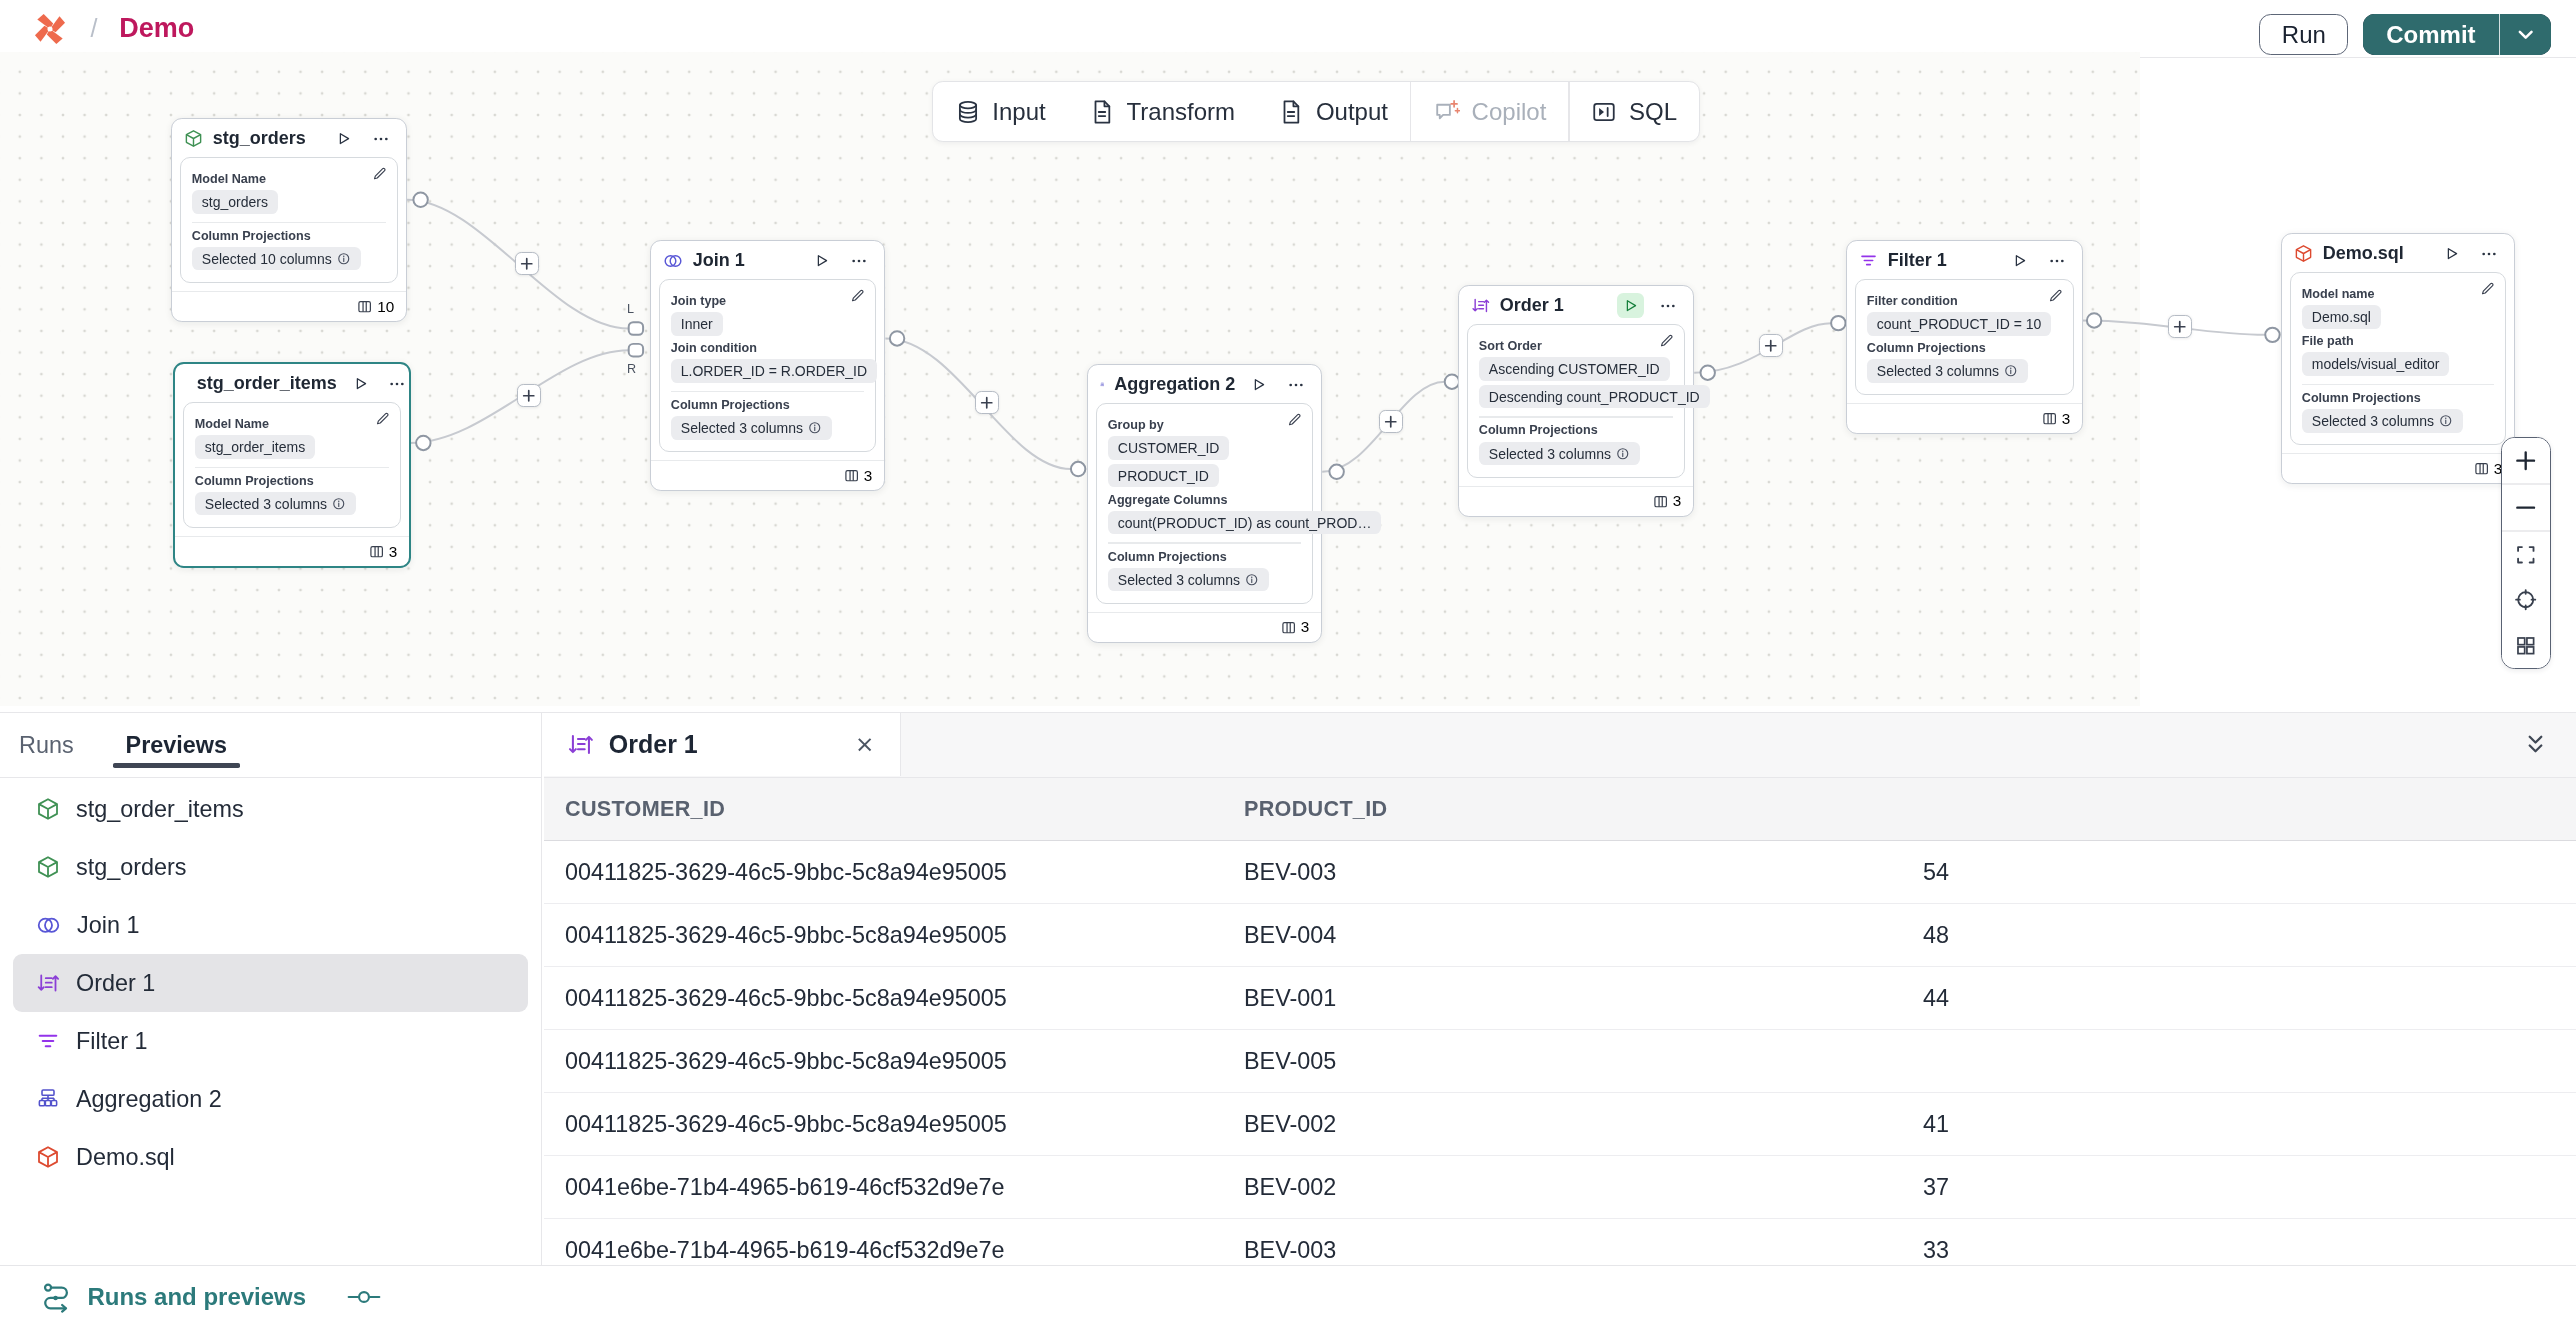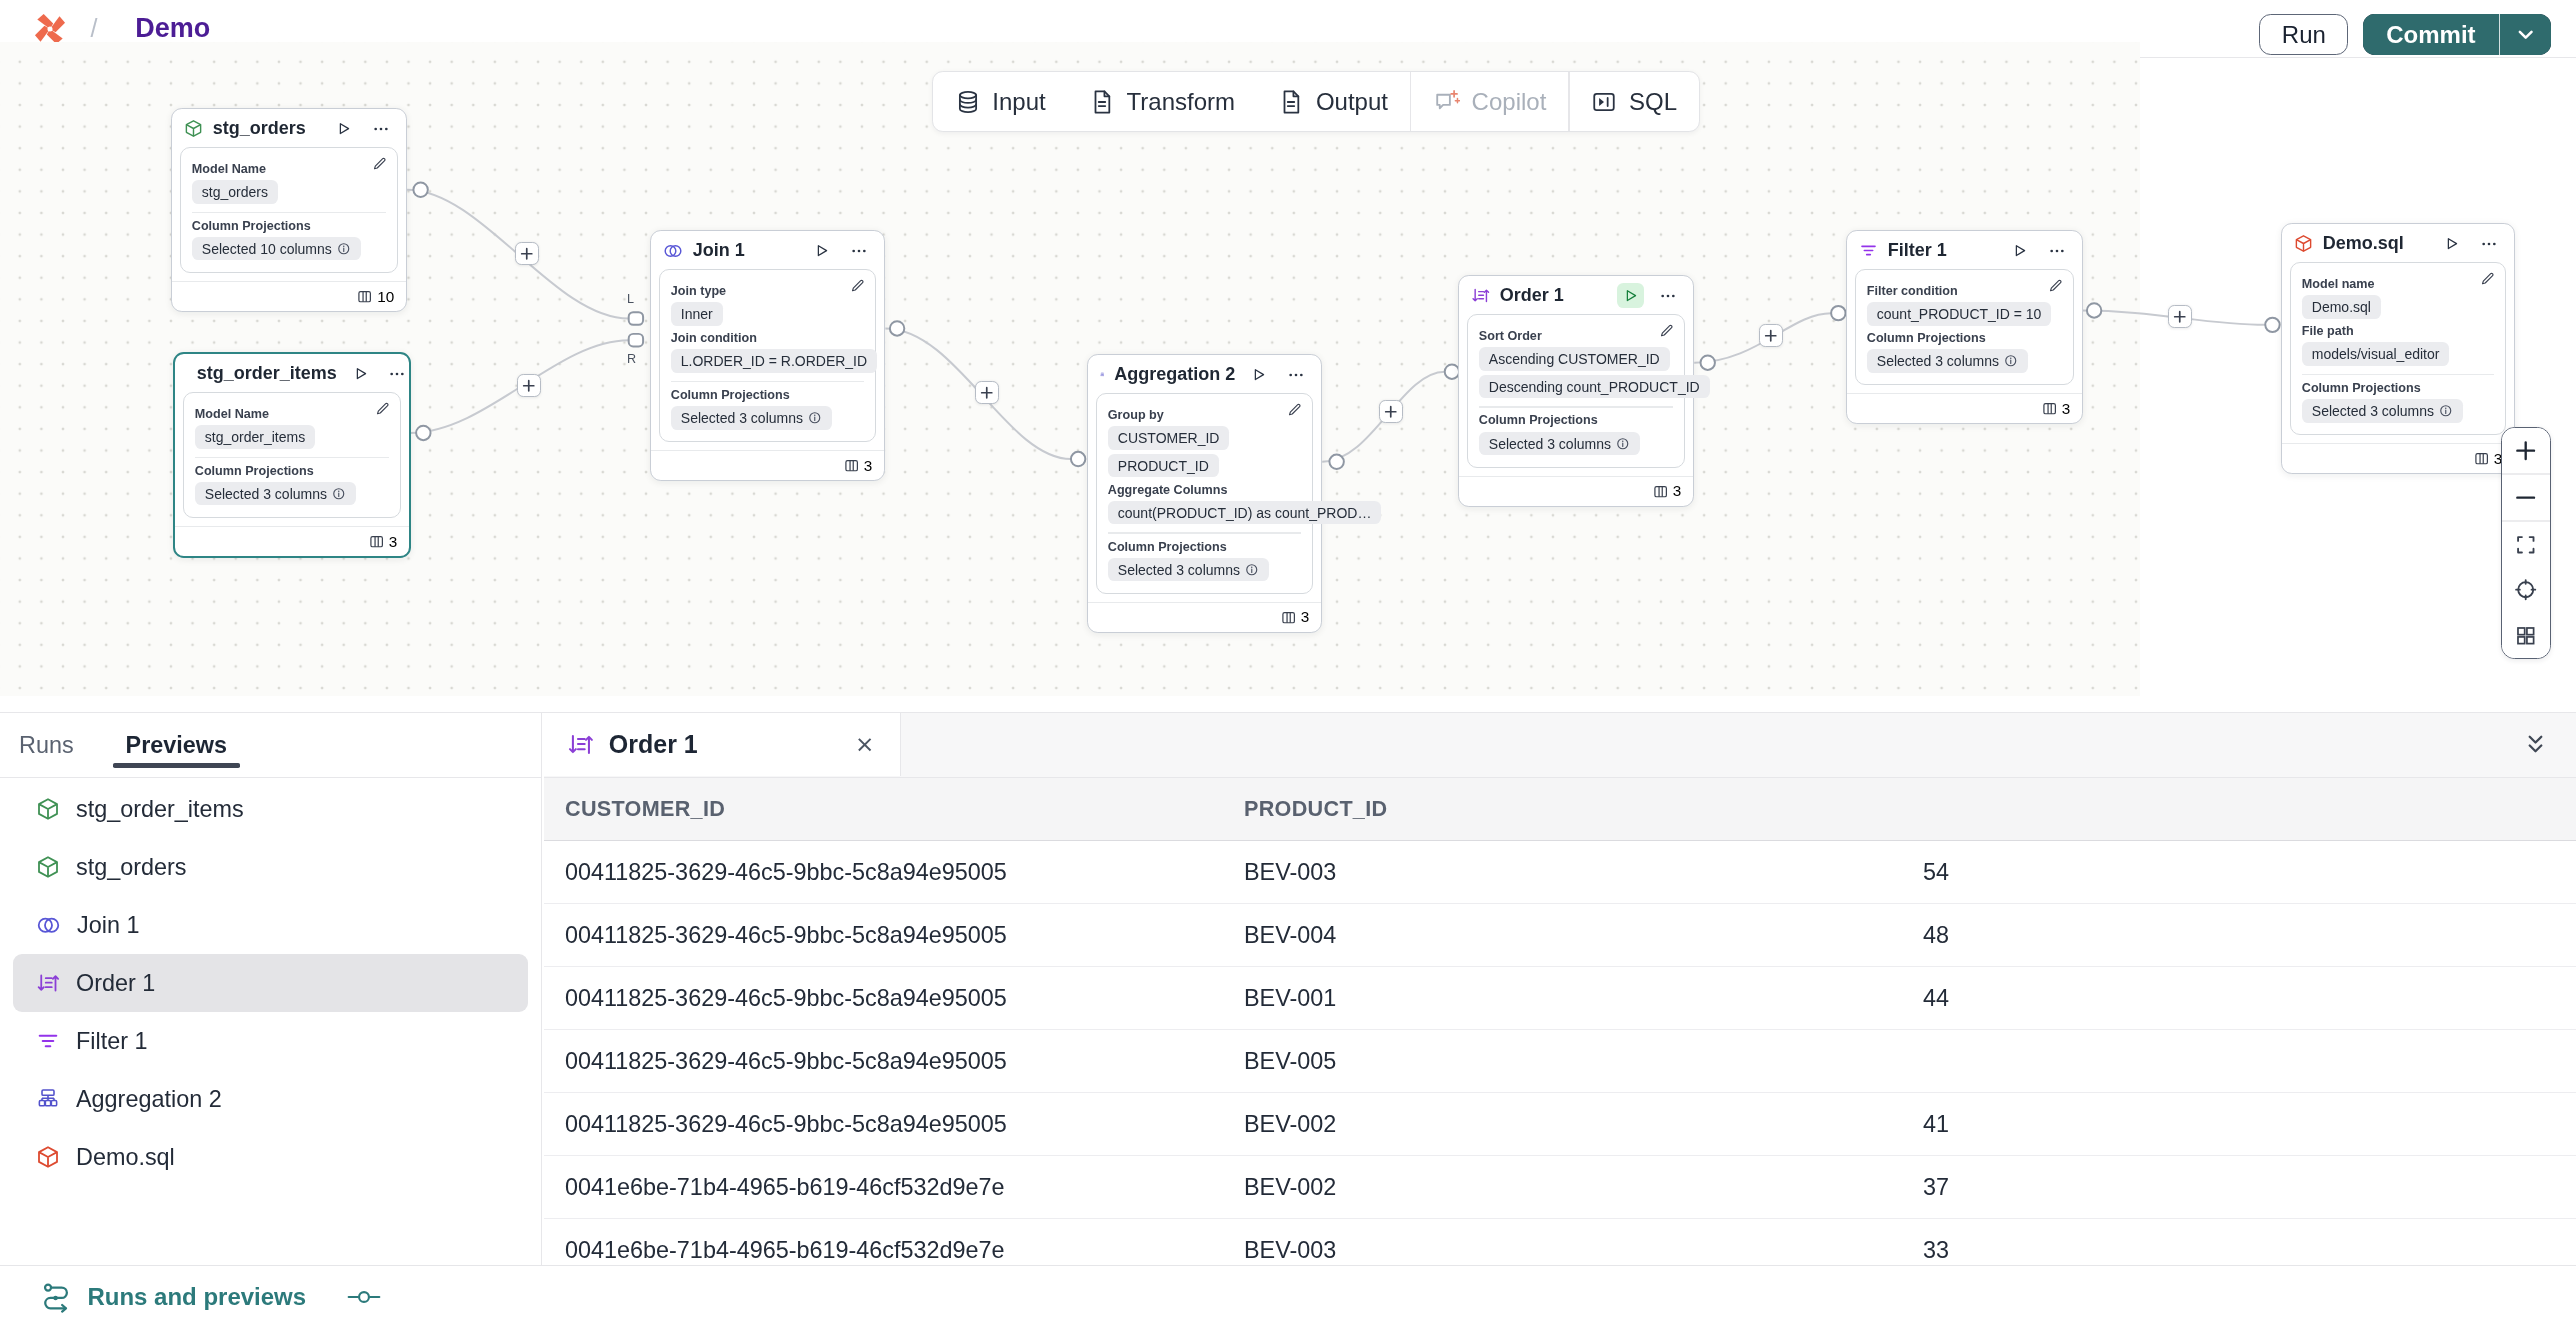--- a/index.html
+++ b/index.html
@@ -4,29 +4,29 @@
 <style>
   * { margin:0; padding:0; box-sizing:border-box; }
   html,body { width:2576px; height:1328px; background:#fff; font-family:"Liberation Sans", sans-serif; }
   .app { position:relative; width:2576px; height:1328px; overflow:hidden; background:#fff; color:#232b38; }
 
   
   .hdr { position:absolute; left:0; top:0; width:2576px; height:58px; background:#fff; border-bottom:1.8px solid #e7e7ea; display:flex; align-items:center; padding:0 25px 0 31px; }
   .brand { display:flex; align-items:center; gap:21.6px; }
   .logo { width:38px; height:38px; }
   .crumb-sep { font-size:25px; color:#b9bfc9; }
-  .crumb-title { font-size:27px; font-weight:700; color:#4c1d95;margin-left:16px; }
+  .crumb-title { font-size:27px; font-weight:700; color:#be185d; }
   .hdr-actions { margin-left:auto; display:flex; align-items:center; gap:14.4px;margin-top:12px; }
   .btn-run { height:41px; padding:0 21.6px; background:#fff; border:1.8px solid #5d6677; border-radius:11.7px; font-size:24px; color:#1a2230; font-family:inherit; cursor:pointer; }
   .btn-commit-wrap { display:flex; height:41px; border-radius:11.7px; overflow:hidden; background:#0f172a; }
   .btn-commit { padding:0 23.4px; background:#2f6b6d; border:none; color:#fff; font-size:24px; font-weight:600; font-family:inherit; cursor:pointer; }
   .btn-commit-chev { width:52px; background:#2f6b6d; border:none; border-left:1.8px solid rgba(255,255,255,.8); display:flex; align-items:center; justify-content:center; cursor:pointer; }
 
   
-  .canvas { position:absolute; left:0; top:42px; width:2140px; height:654px;
+  .canvas { position:absolute; left:0; top:52px; width:2140px; height:654px;
     background-color:#fbfbf9;
     background-image:radial-gradient(circle, #d8d8d3 1.4px, transparent 1.6px);
     background-size:21.6px 21.6px; background-position:9px 9px; }
   .edges { position:absolute; left:0; top:0; pointer-events:none; }
 
   
   .toolbar { position:absolute; left:932px; top:29px; height:61px; display:flex; align-items:stretch; background:#fff; border:1.8px solid #e3e4e7; border-radius:10.8px; box-shadow:0 1.8px 5.4px rgba(20,25,35,.05); }
   .tb-item { display:flex; align-items:center; gap:11.7px; padding:0 21.6px; font-size:24px; color:#272f3c; cursor:pointer; background:transparent; border:none; font-family:inherit; }
   .tb-item.disabled { color:#a9b0ba; }
   .tb-sep { width:1.8px; background:#e6e6e9; }

